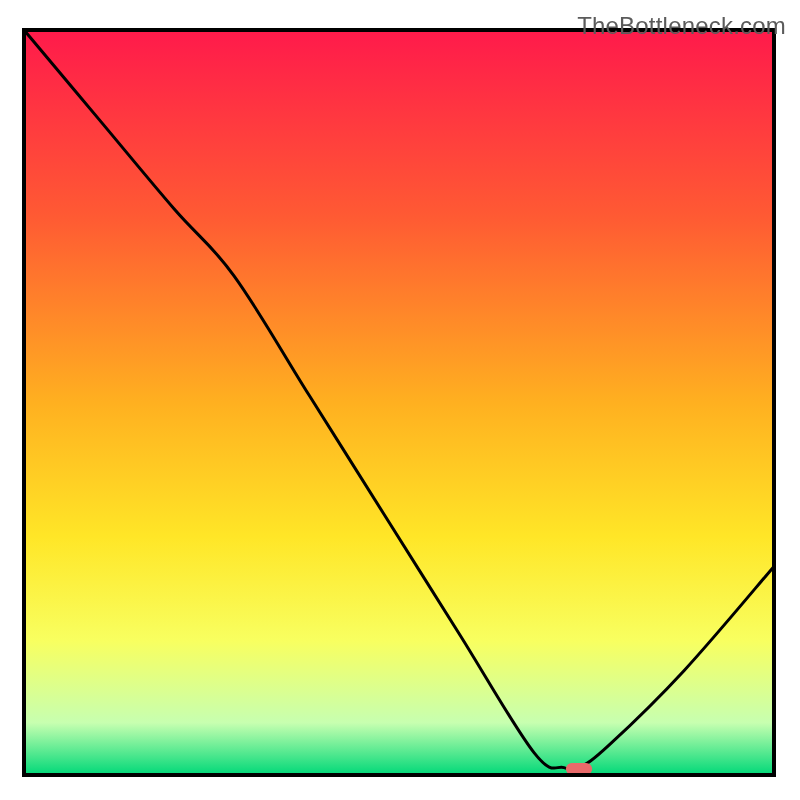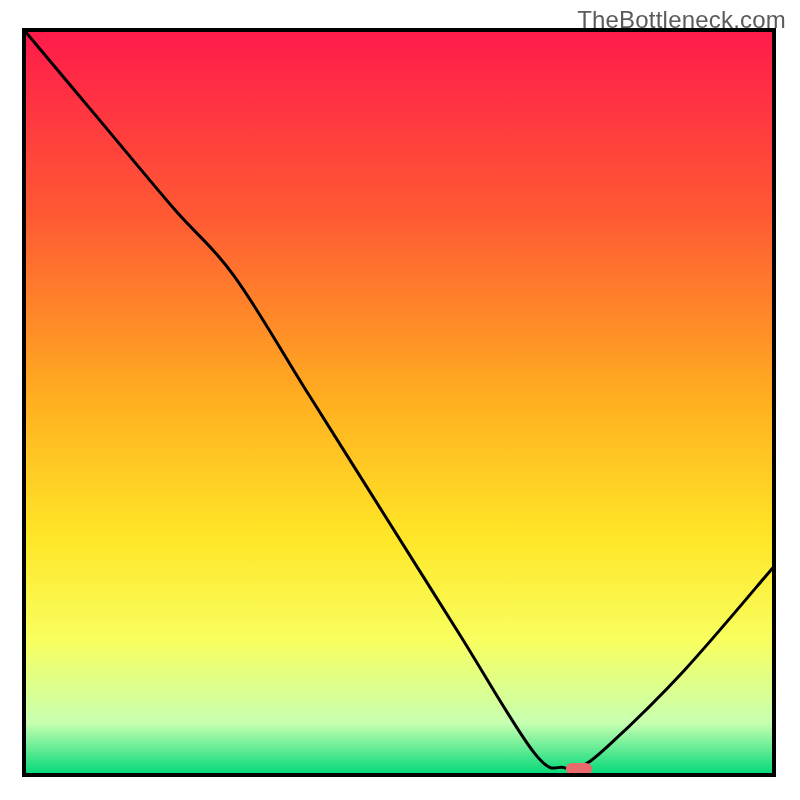--- a/index.html
+++ b/index.html
@@ -10,21 +10,21 @@
     background: #ffffff;
     font-family: Arial, Helvetica, sans-serif;
   }
   .container {
     position: relative;
     width: 800px;
     height: 800px;
   }
   .watermark {
     position: absolute;
-    top: 6px;
+    top: 12px;
     right: 14px;
     color: #5b5b5b;
     font-size: 24px;
     font-weight: 500;
     letter-spacing: 0.2px;
     z-index: 20;
   }
   svg.chart {
     position: absolute;
     left: 0;

